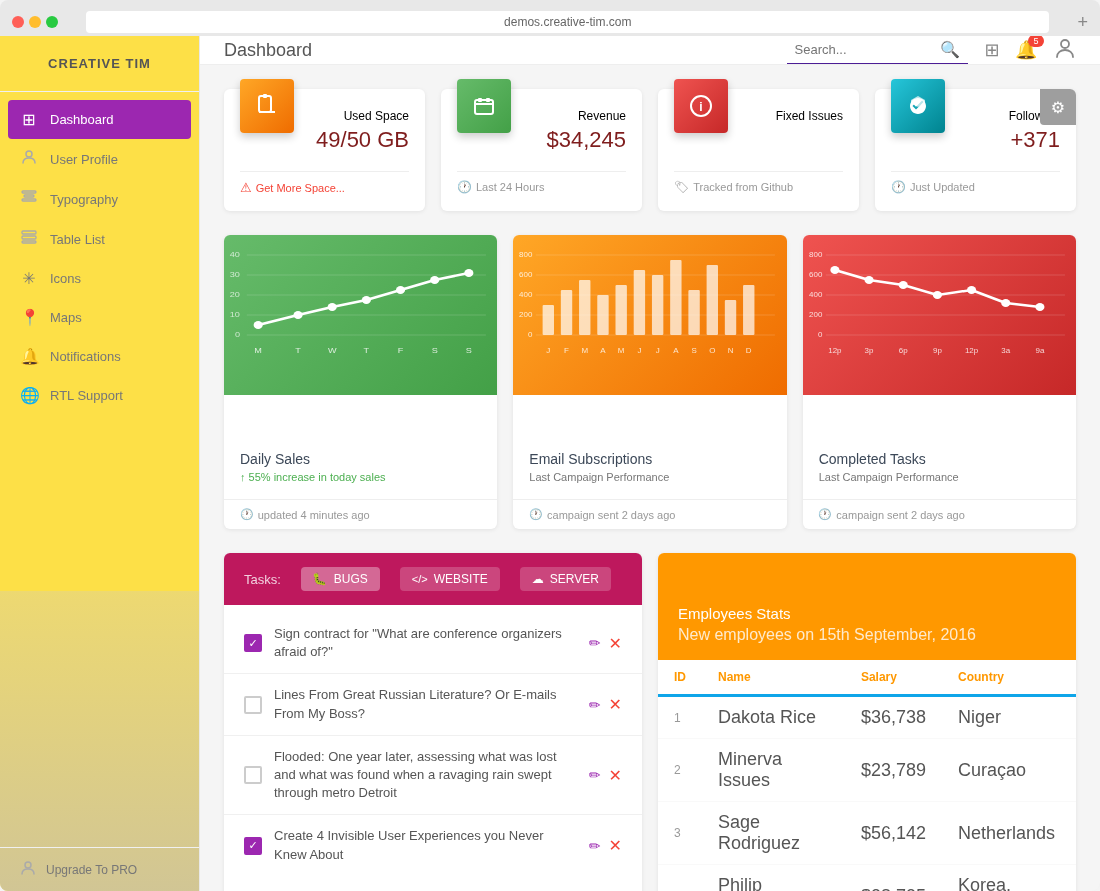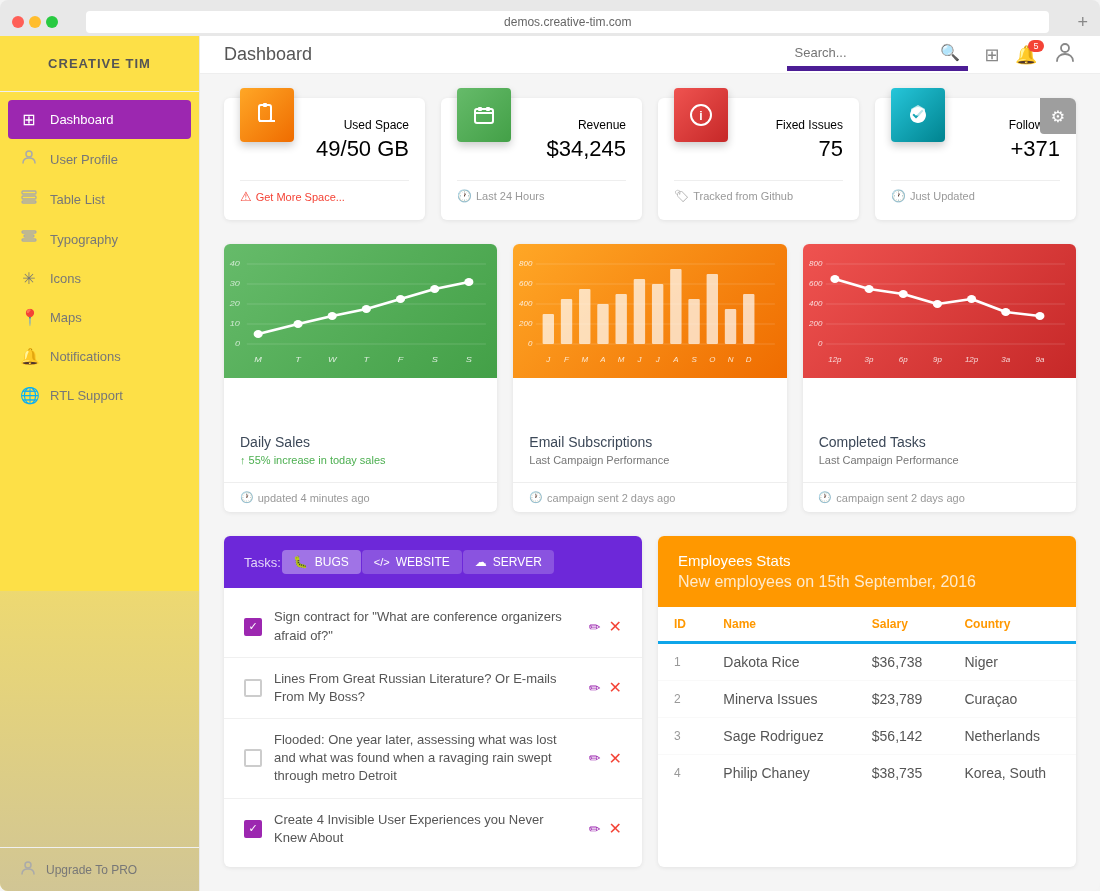--- a/index.html
+++ b/index.html
@@ -115,21 +115,21 @@
       height: 60px;
       display: flex;
       align-items: center;
       border-bottom: 1px solid #eee;
       gap: 16px;
     }
     .topbar-title { flex: 1; font-size: 18px; color: #555; font-weight: 400; }
     .search-wrap {
       display: flex;
       align-items: center;
-      border-bottom: 5px solid #4c1d95;
+      border-bottom: 1px solid #4c1d95;
       padding: 4px 8px;
       gap: 6px;
     }
     .search-wrap input {
       border: none; outline: none; font-size: 13px; color: #888; background: transparent; width: 140px;
     }
     .topbar-icons { display: flex; align-items: center; gap: 16px; }
     .topbar-icon { font-size: 18px; color: #888; cursor: pointer; position: relative; }
     .badge {
       position: absolute;
@@ -160,21 +160,21 @@
       border-radius: 4px;
       display: flex; align-items: center; justify-content: center;
       position: absolute;
       top: -10px; left: 16px;
       font-size: 24px;
       color: white;
       box-shadow: 0 4px 8px rgba(0,0,0,0.2);
     }
     .stat-body { text-align: right; min-height: 54px; padding-top: 4px; }
     .stat-label { font-size: 12px; color: #000000; margin-bottom: 4px; }
-    .stat-value { font-size: 22px; font-weight: 300; color: #000000; }
+    .stat-value { font-size: 22px; font-weight: 300; color: #7f1d1d; }
     .stat-footer {
       border-top: 1px solid #eee;
       margin-top: 12px;
       padding-top: 8px;
       font-size: 11px;
       color: #999;
       display: flex;
       align-items: center;
       gap: 4px;
     }
@@ -191,21 +191,21 @@
     }
 
     
     .chart-cards { display: grid; grid-template-columns: repeat(3, 1fr); gap: 16px; margin-bottom: 24px; }
     .chart-card {
       background: white;
       border-radius: 6px;
       box-shadow: 0 1px 4px rgba(0,0,0,0.08);
       overflow: hidden;
     }
-    .chart-area { height: 134px; position: relative; font-style: italic; }
+    .chart-area { height: 160px; position: relative; }
     .chart-body { padding: 16px; }
     .chart-title { font-size: 14px; color: #3c4858; font-weight: 500; margin-bottom: 4px; margin-top: 40px; }
     .chart-sub { font-size: 11px; color: #4caf50; }
     .chart-sub.neutral { color: #777; }
     .chart-footer {
       border-top: 1px solid #eee;
       padding: 8px 16px;
       font-size: 11px;
       color: #999;
       display: flex;
@@ -217,25 +217,25 @@
     .bottom-row { display: grid; grid-template-columns: 1fr 1fr; gap: 16px; }
 
     
     .tasks-card {
       background: white;
       border-radius: 6px;
       box-shadow: 0 1px 4px rgba(0,0,0,0.08);
       overflow: hidden;
     }
     .tasks-header {
-      background: #6d28d9;
+      background: #be185d;
       padding: 14px 20px;
       display: flex;
       align-items: center;
-      gap: 1px;
+      gap: 20px;
     }
     .tasks-header-label { color: rgba(255,255,255,0.8); font-size: 13px; }
     .tasks-tab {
       display: flex; align-items: center; gap: 6px;
       background: rgba(255,255,255,0.2);
       padding: 5px 12px;
       border-radius: 4px;
       color: white;
       font-size: 12px;
       cursor: pointer;
@@ -268,34 +268,34 @@
     .employees-card {
       background: white;
       border-radius: 6px;
       box-shadow: 0 1px 4px rgba(0,0,0,0.08);
       overflow: hidden;
     }
     .employees-header {
       background: #ff9800;
       padding: 16px 20px;
     }
-    .employees-title { color: white; font-size: 15px; font-weight: 500; margin-bottom: 4px; }
+    .employees-title { color: white; font-size: 15px; font-weight: 500; margin-bottom: 4px; margin-top: 36px; }
     .employees-sub { color: rgba(255,255,255,0.8); font-size: 16px; }
     .employees-table { width: 100%; border-collapse: collapse; }
     .employees-table th {
       padding: 10px 16px;
       text-align: left;
       font-size: 12px;
       color: #ff9800;
       font-weight: 600;
       border-bottom: 3px solid #0ea5e9;
     }
     .employees-table td {
       padding: 10px 16px;
-      font-size: 14px;
+      font-size: 18px;
       color: #555;
       border-bottom: 1px solid #f9f9f9;
     }
     .employees-table tr:last-child td { border-bottom: none; }
     .employees-table td:first-child { color: #999; font-size: 12px; }
 
     
     .green-chart { background: linear-gradient(135deg, #66bb6a, #43a047); }
     .orange-chart { background: linear-gradient(135deg, #ffa726, #ef6c00); }
     .red-chart { background: linear-gradient(135deg, #ef5350, #c62828); }
@@ -336,36 +336,36 @@
             <svg width="16" height="16" viewBox="0 0 16 16" fill="none">
                 <circle cx="8" cy="5" r="3" stroke="#aaa" stroke-width="1.5"></circle>
                 <path d="M2 14c0-3.3 2.7-5 6-5s6 1.7 6 5" stroke="#aaa" stroke-width="1.5" stroke-linecap="round"></path>
               </svg>
           </span>
           <span>User Profile</span>
         </div>
         <div class="sidebar-item">
           <span class="s-icon">
             <svg width="16" height="16" viewBox="0 0 16 16" fill="none">
+                <rect x="1" y="2" width="14" height="2" rx="1" stroke="#aaa" stroke-width="1.3"></rect>
+                <rect x="3" y="6" width="10" height="2" rx="1" stroke="#aaa" stroke-width="1.3"></rect>
+                <rect x="1" y="10" width="14" height="2" rx="1" stroke="#aaa" stroke-width="1.3"></rect>
+              </svg>
+          </span>
+          <span>Typography</span>
+        </div>
+        <div class="sidebar-item">
+          <span class="s-icon">
+            <svg width="16" height="16" viewBox="0 0 16 16" fill="none">
                 <rect x="1" y="2" width="14" height="3" rx="1" stroke="#aaa" stroke-width="1.3"></rect>
                 <rect x="1" y="7" width="14" height="3" rx="1" stroke="#aaa" stroke-width="1.3"></rect>
                 <rect x="1" y="12" width="14" height="2" rx="1" stroke="#aaa" stroke-width="1.3"></rect>
               </svg>
           </span>
           <span>Table List</span>
-        </div>
-        <div class="sidebar-item">
-          <span class="s-icon">
-            <svg width="16" height="16" viewBox="0 0 16 16" fill="none">
-                <rect x="1" y="2" width="14" height="2" rx="1" stroke="#aaa" stroke-width="1.3"></rect>
-                <rect x="3" y="6" width="10" height="2" rx="1" stroke="#aaa" stroke-width="1.3"></rect>
-                <rect x="1" y="10" width="14" height="2" rx="1" stroke="#aaa" stroke-width="1.3"></rect>
-              </svg>
-          </span>
-          <span>Typography</span>
         </div>
         <div class="sidebar-item">
           <span class="s-icon">✳</span>
           <span>Icons</span>
         </div>
         <div class="sidebar-item">
           <span class="s-icon">📍</span>
           <span>Maps</span>
         </div>
         <div class="sidebar-item">
@@ -455,21 +455,20 @@
 
         <div class="stat-card">
           <div class="stat-icon-wrap" style="background: linear-gradient(135deg,#ef5350,#c62828);">
             <svg width="28" height="28" viewBox="0 0 28 28" fill="none">
                 <circle cx="14" cy="14" r="10" stroke="white" stroke-width="2"></circle>
                 <text x="14" y="19" text-anchor="middle" fill="white" font-size="12" font-weight="bold">i</text>
               </svg>
           </div>
           <div class="stat-body">
             <div class="stat-label">Fixed Issues</div>
-            <div class="stat-value">75</div>
           </div>
           <div class="stat-footer">
             <span style="font-size:12px;">🏷</span>
             <span>Tracked from Github</span>
           </div>
         </div>
 
         <div class="stat-card">
           <div class="stat-icon-wrap" style="background: linear-gradient(135deg,#26c6da,#00838f);">
             <svg width="28" height="28" viewBox="0 0 28 28" fill="white">

